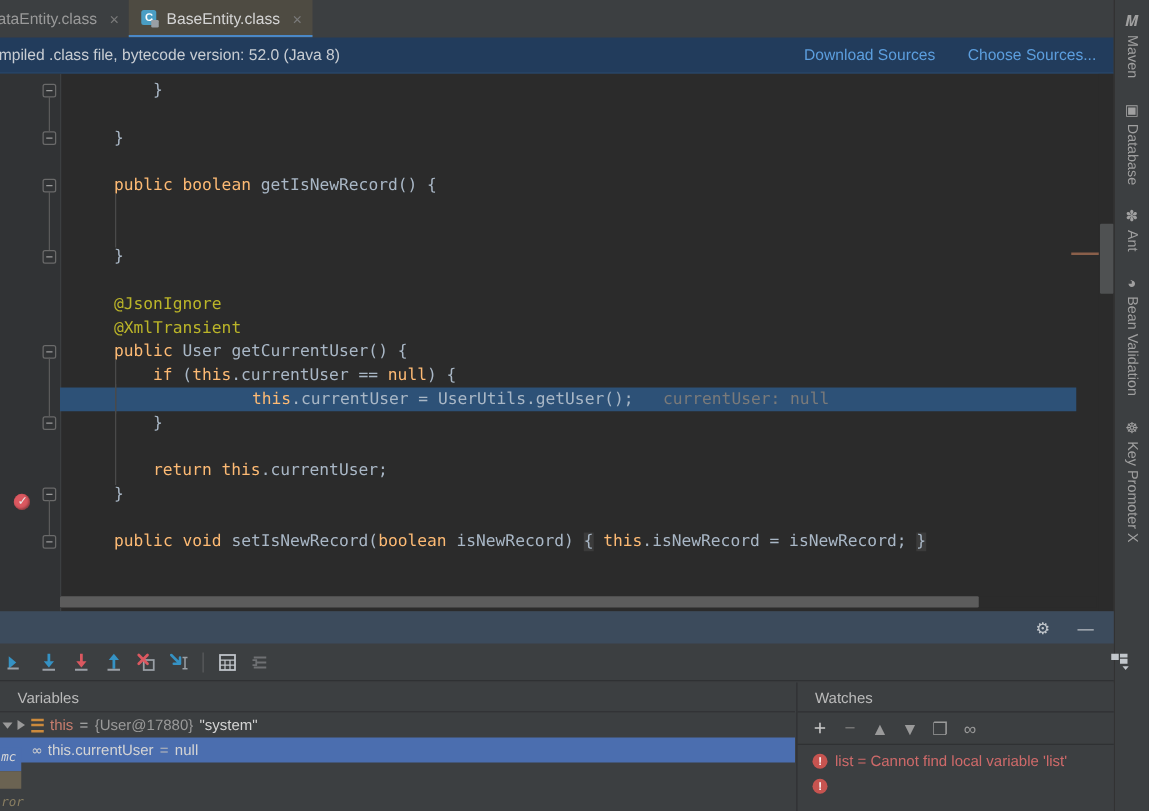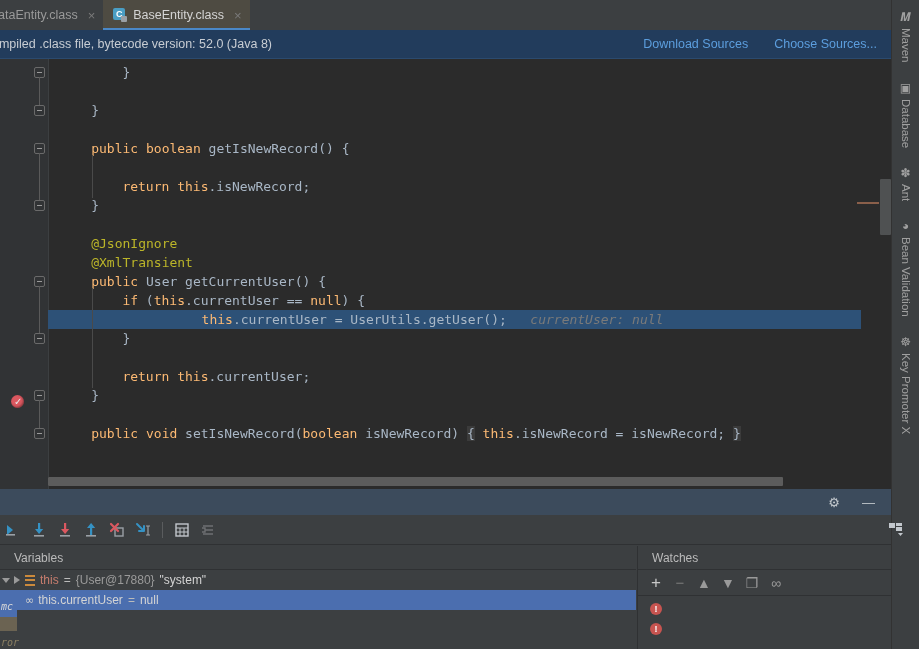--- a/index.html
+++ b/index.html
@@ -94,21 +94,21 @@
   }
   .cl { position: absolute; left: 0; right: 0; height: 19px; white-space: pre; }
   .cl .txt { position: absolute; left: 60px; }
   .cl.sel { background: #2d5177; }
   .cl.sel .txt { color: #d8d8d8; }
 
   
   .kw   { color: #fdba74; }
   .ann  { color: #bbb529; }
   .pl   { color: #a9b7c6; }
-  .hint { color: #7a7a7a; font-style: italic; }
+  .hint { color: #7a7a7a; }
   .brace-hl { background: #3b3b3b; }
 
   
   .fold {
     position: absolute; left: 34px; width: 11px; height: 11px;
     border: 1px solid #6a6a6a; border-radius: 2px;
     background: #313335;
   }
   .fold::before {
     content:""; position:absolute; left:2px; top:4px; width:5px; height:1px; background:#9a9a9a;
@@ -283,21 +283,20 @@
     <div id="breakpoint">
         <span class="chk">✓</span>
       </div>
 
     <div id="code">
         <div class="cl" style="top: 4px;"><span class="txt" style="left: 122.4px;"><span class="pl">}</span></span></div>
         <div class="cl" style="top: 23px;"><span class="txt" style="left: 60px;"></span></div>
         <div class="cl" style="top: 42px;"><span class="txt" style="left: 91.2px;"><span class="pl">}</span></span></div>
         <div class="cl" style="top: 61px;"><span class="txt" style="left: 60px;"></span></div>
         <div class="cl" style="top: 80px;"><span class="txt" style="left: 91.2px;"><span class="kw">public</span><span class="pl"> </span><span class="kw">boolean</span><span class="pl"> getIsNewRecord() {</span></span></div>
-        <div class="cl" style="top: 118px;"><span class="txt" style="left: 122.4px;"><span class="kw">return</span><span class="pl"> </span><span class="kw">this</span><span class="pl">.isNewRecord;</span></span></div>
         <div class="cl" style="top: 137px;"><span class="txt" style="left: 91.2px;"><span class="pl">}</span></span></div>
         <div class="cl" style="top: 156px;"><span class="txt" style="left: 60px;"></span></div>
         <div class="cl" style="top: 175px;"><span class="txt" style="left: 91.2px;"><span class="ann">@JsonIgnore</span></span></div>
         <div class="cl" style="top: 194px;"><span class="txt" style="left: 91.2px;"><span class="ann">@XmlTransient</span></span></div>
         <div class="cl" style="top: 213px;"><span class="txt" style="left: 91.2px;"><span class="kw">public</span><span class="pl"> User getCurrentUser() {</span></span></div>
         <div class="cl" style="top: 232px;"><span class="txt" style="left: 122.4px;"><span class="kw">if</span><span class="pl"> (</span><span class="kw">this</span><span class="pl">.currentUser == </span><span class="kw">null</span><span class="pl">) {</span></span></div>
         <div class="cl sel" style="top: 251px; left: 48px; right: 30px;"><span class="txt" style="left: 153.6px;"><span class="kw">this</span><span class="pl">.currentUser = UserUtils.getUser();</span><span class="hint">   currentUser: null</span></span></div>
         <div class="cl" style="top: 270px;"><span class="txt" style="left: 122.4px;"><span class="pl">}</span></span></div>
         <div class="cl" style="top: 289px;"><span class="txt" style="left: 60px;"></span></div>
         <div class="cl" style="top: 308px;"><span class="txt" style="left: 122.4px;"><span class="kw">return</span><span class="pl"> </span><span class="kw">this</span><span class="pl">.currentUser;</span></span></div>
@@ -456,20 +455,21 @@
       <span class="wtb plus">+</span>
       <span class="wtb minus">−</span>
       <span class="wtb">▲</span>
       <span class="wtb">▼</span>
       <span class="wtb">❐</span>
       <span class="wtb">∞</span>
     </div>
     <div id="watch-body">
       <div class="watch-row">
         <span class="err-ico">!</span>
+        <span>list = Cannot find local variable 'list'</span>
       </div>
       <div class="watch-row">
         <span class="err-ico">!</span>
       </div>
     </div>
   </div>
 
 </div>
 
 </body></html>

